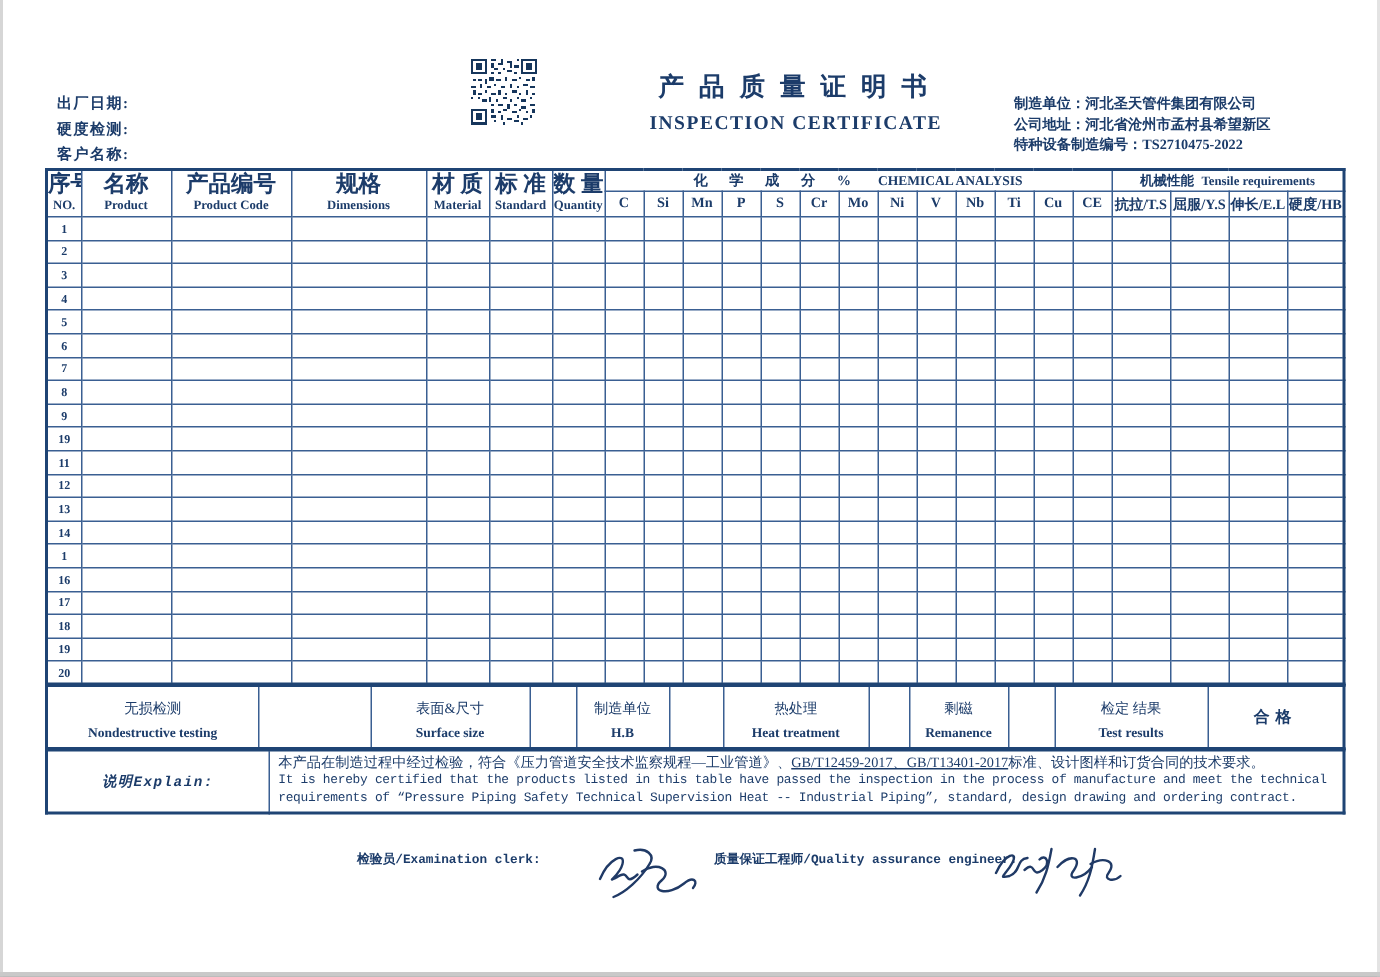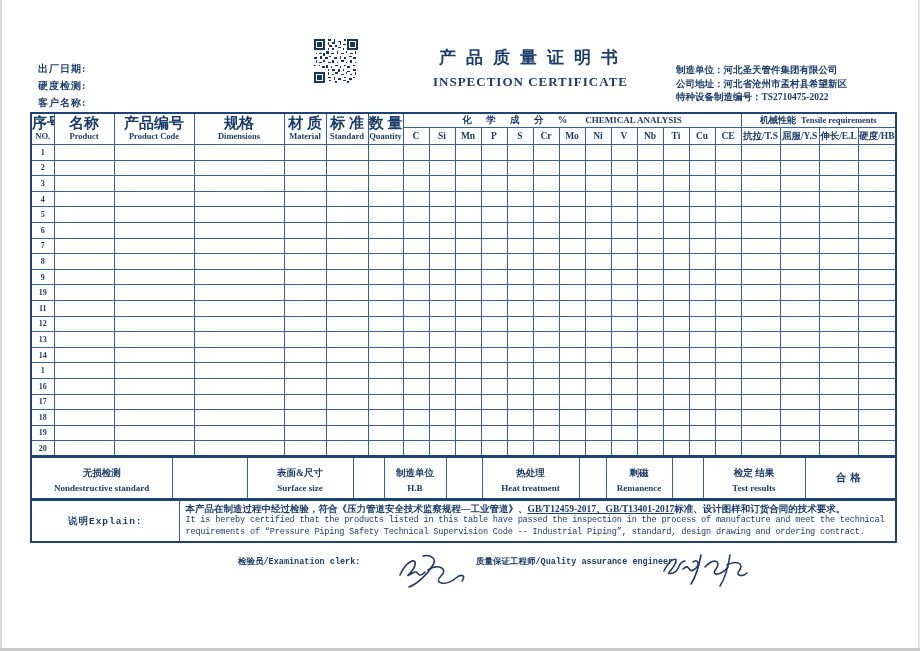--- a/index.html
+++ b/index.html
@@ -44,33 +44,33 @@
   .chemtitle{height:14px;font-size:9.5px;}
   .chemtitle .en{margin-left:12px;font-size:9px;}
   .chemtitle .zh{letter-spacing:6px;text-align:center;}
   .mechtitle{height:14px;font-size:9px;margin-top:48px;}
   .mechtitle .en{margin-left:5px;font-size:8.5px;}
   .elemrow th{height:17px;font-size:9.5px;}
   .mechcol{font-size:8.5px;}
   tbody td{height:15.6px;}
   .rownum{font-size:8px;font-weight:700;}
 
-  .sumcell .zh{font-size:9.5px;font-weight:700;line-height:15px;margin-top:4px;text-align:center;}
+  .sumcell .zh{font-size:9.5px;font-weight:400;line-height:15px;margin-top:4px;text-align:center;}
   .sumcell .en{font-size:9px;font-weight:600;line-height:14px;}
   .t2 td{height:42px;}
   .pass{font-size:10.5px;font-weight:700;letter-spacing:4px;}
 
-  .explabel{font-family:var(--mono);font-size:9.5px;font-weight:600;letter-spacing:1px;}
+  .explabel{font-family:var(--mono);font-size:9.5px;font-weight:600;letter-spacing:1px;font-style:italic;}
   .exptext{text-align:left;padding:2px 4px 3px 6px !important;}
-  .exptext .zhline{font-size:9.5px;font-weight:700;line-height:12px;white-space:nowrap;}
+  .exptext .zhline{font-size:9.5px;font-weight:400;line-height:12px;white-space:nowrap;}
   .exptext .u{text-decoration:underline;}
   .exptext .enline{font-family:var(--mono);font-size:8.6px;line-height:11.5px;letter-spacing:-0.2px;white-space:nowrap;}
 
   
-  .footer-row{position:relative;height:52px;margin-top:9px;font-family:var(--mono);}
+  .footer-row{position:relative;height:52px;margin-top:20px;font-family:var(--mono);}
   .siglabel{position:absolute;top:4px;font-size:8.5px;font-weight:600;white-space:nowrap;color:var(--ink);}
   .sl1{left:208px;}
   .sl2{left:446px;}
   .sl3{right:2px;}
   .sigsvg{position:absolute;}
   .sg1{left:362px;top:-4px;}
   .sg2{left:626px;top:-8px;}
 </style>
 </head>
 <body>
@@ -727,21 +727,21 @@
           <col style="width: 27px;">
           <col style="width: 66px;">
           <col style="width: 31px;">
           <col style="width: 102px;">
           <col style="width: 91px;">
         </colgroup>
       <tbody>
           <tr>
             <td class="sumcell">
               <div class="zh">无损检测</div>
-              <div class="en">Nondestructive standard</div>
+              <div class="en">Nondestructive testing</div>
             </td>
             <td></td>
             <td class="sumcell">
               <div class="zh">表面&amp;尺寸</div>
               <div class="en">Surface size</div>
             </td>
             <td></td>
             <td class="sumcell">
               <div class="zh">制造单位</div>
               <div class="en">H.B</div>
@@ -770,21 +770,21 @@
       <colgroup>
           <col style="width:148px">
           <col style="width:717px">
         </colgroup>
       <tbody>
         <tr>
           <td class="explabel">说明Explain:</td>
           <td class="exptext">
             <div class="zhline"><span>本产品在制造过程中经过检验，符合《压力管道安全技术监察规程—工业管道》、</span><span class="u">GB/T12459-2017、GB/T13401-2017</span><span>标准、设计图样和订货合同的技术要求。</span></div>
             <div class="enline">It is hereby certified that the products listed in this table have passed the inspection in the process of manufacture and meet the technical</div>
-            <div class="enline">requirements of “Pressure Piping Safety Technical Supervision Code -- Industrial Piping”, standard, design drawing and ordering contract.</div>
+            <div class="enline">requirements of “Pressure Piping Safety Technical Supervision Heat -- Industrial Piping”, standard, design drawing and ordering contract.</div>
           </td>
         </tr>
       </tbody>
     </table>
 
     <div class="footer-row">
       <span class="siglabel sl1">检验员/Examination clerk:</span>
       <svg class="sigsvg sg1" width="82" height="44" viewBox="0 0 82 44">
         <g fill="none" stroke="#203a66" stroke-width="1.6" stroke-linecap="round">
           <path d="M8,27 C14,13 25,9 23,17 C21,25 11,30 19,26 C29,19 23,33 33,24"></path>

